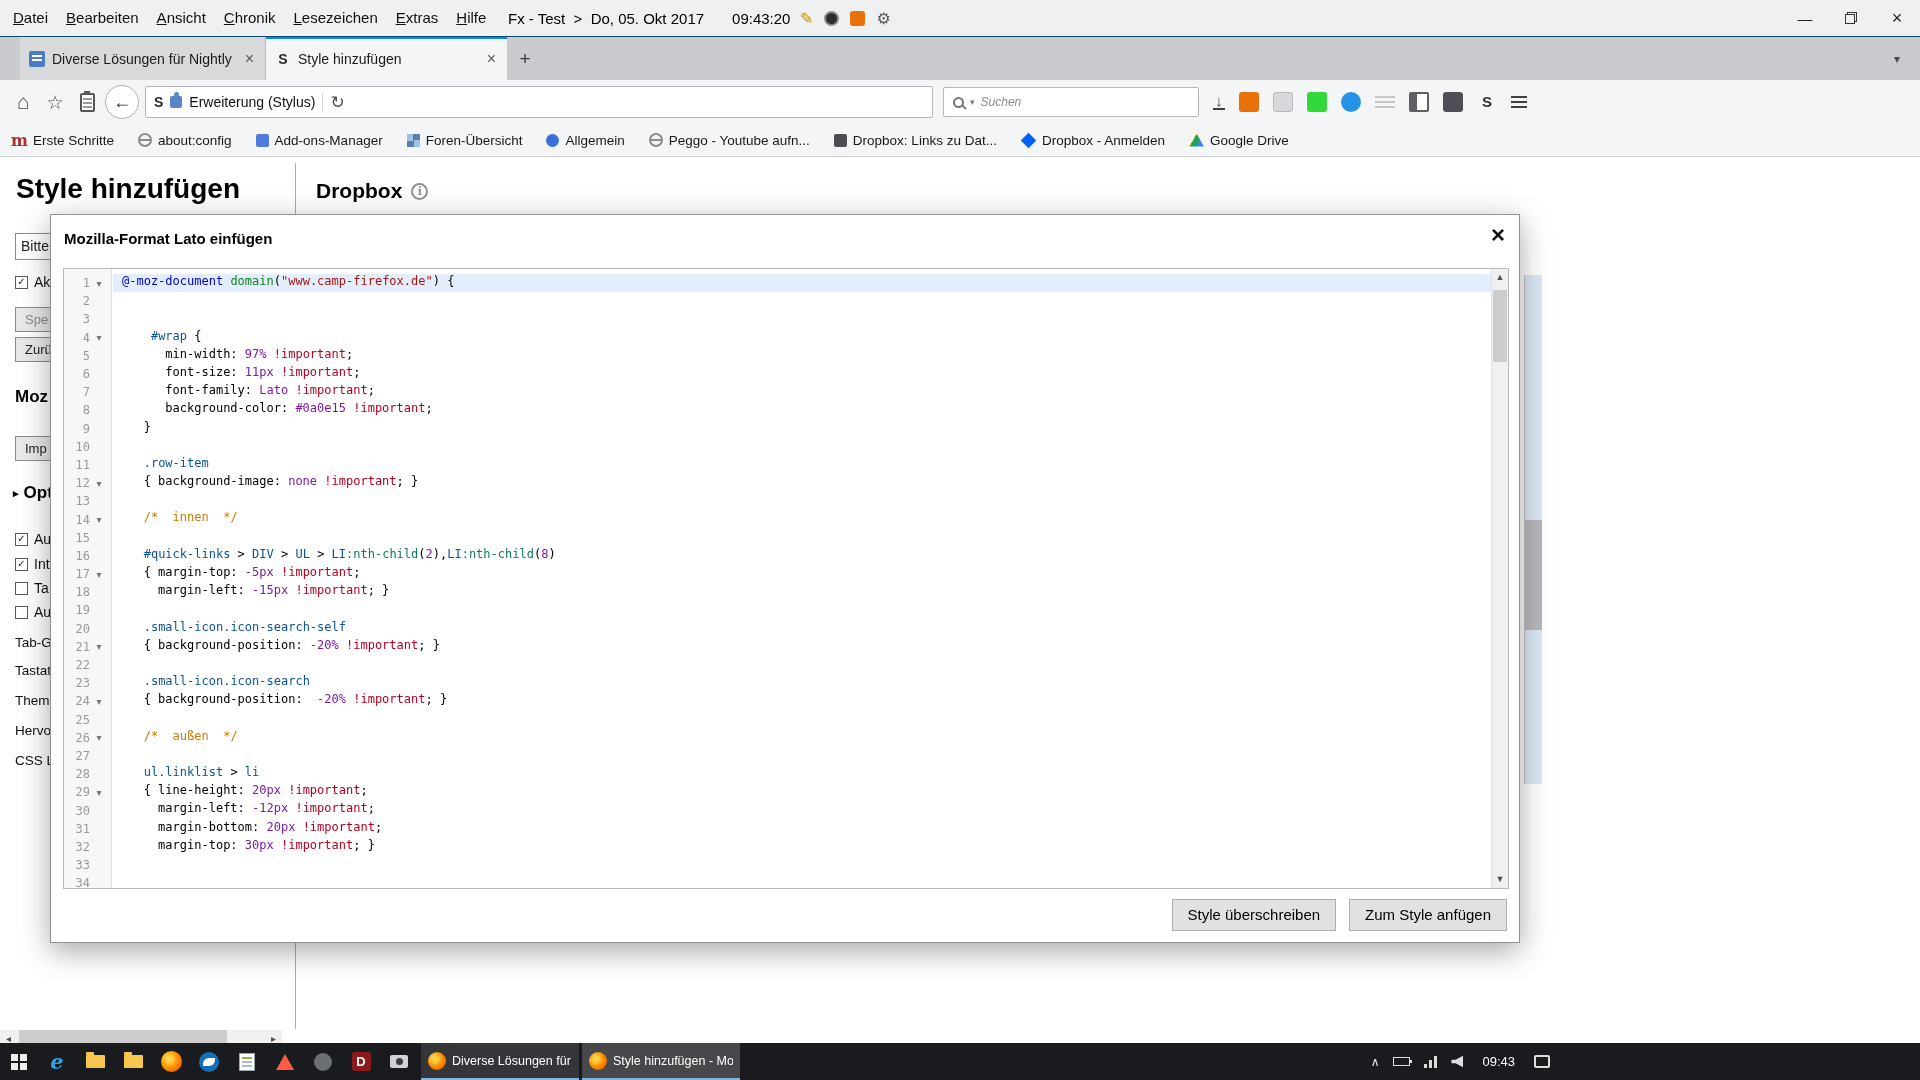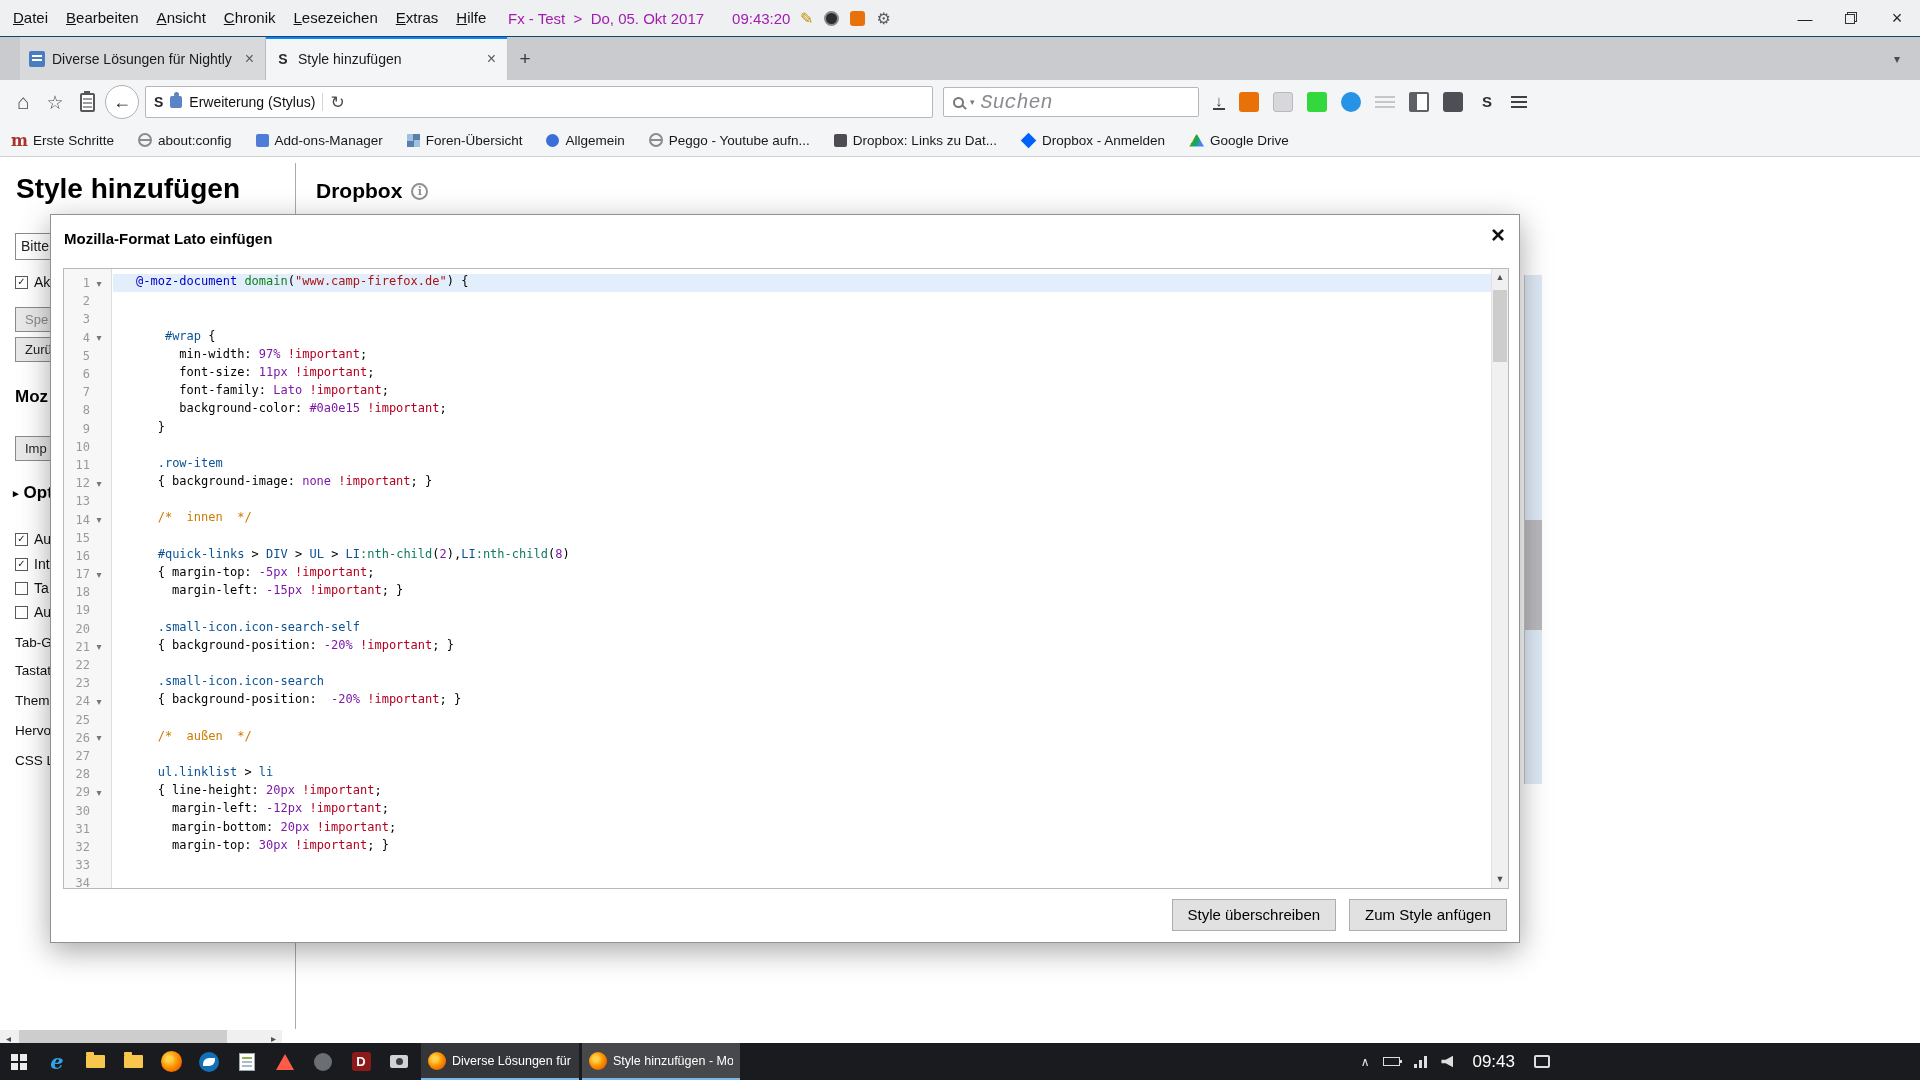--- a/index.html
+++ b/index.html
@@ -5,21 +5,21 @@
   *{margin:0;padding:0;box-sizing:border-box}
   html,body{width:1920px;height:1080px;overflow:hidden}
   body{font-family:"Liberation Sans",sans-serif;background:#fff;color:#0c0c0d;position:relative}
   .screen{position:absolute;inset:0}
 
   
   .titlebar{position:relative;height:37px;background:#eff0f1;border-bottom:1px solid #0c4a6e}
   .menubar{display:flex;height:100%;align-items:stretch;padding-left:4px}
   .menu-item{padding:0 9px;font-size:15px;color:#111;line-height:36px}
   .menu-item::first-letter{text-decoration:underline}
-  .title-status{position:absolute;left:508px;top:0;height:36px;display:flex;align-items:center;font-size:15px;color:#a21caf;gap:28px;white-space:pre}
+  .title-status{position:absolute;left:508px;top:0;height:36px;display:flex;align-items:center;font-size:15px;color:#000000;gap:28px;white-space:pre}
   .title-icons{position:absolute;left:800px;top:0;height:36px;display:flex;align-items:center;gap:11px}
   .t-pencil{color:#c28f00;font-size:16px}
   .t-rec{width:15px;height:15px;border-radius:50%;background:#2c2c31;border:2px solid #8a8a8f}
   .t-orange{width:15px;height:15px;border-radius:3px;background:#e8710a}
   .t-gear{color:#5a5a5f;font-size:16px}
   .win-controls{position:absolute;right:0;top:0;height:36px;display:flex}
   .wc{width:46px;height:36px;display:flex;align-items:center;justify-content:center;font-size:15px;color:#222}
   .wc-close{font-size:18px}
   .restore{position:relative;width:12px;height:12px}
   .restore::before{content:"";position:absolute;top:0;right:0;width:8px;height:8px;border:1px solid #333}
@@ -52,21 +52,21 @@
   .id-puzzle{width:12px;height:12px;background:#5b84c6;border-radius:2px;position:relative;flex:none}
   .id-puzzle::before{content:"";position:absolute;top:-4px;left:3.5px;width:5px;height:5px;border-radius:50%;background:#5b84c6}
   .id-label{font-size:14px;color:#111;white-space:nowrap}
   .id-sep{width:1px;height:18px;background:#d4d4d8;flex:none}
   .url-text{flex:1;font-size:15px;color:#0c0c0d;white-space:nowrap;overflow:hidden}
   .ic-reload{font-size:17px}
   .searchbar{margin-left:10px;width:256px;height:30px;background:#fff;border:1px solid #b6b6bc;border-radius:2px;display:flex;align-items:center;padding:0 9px;gap:6px;flex:none}
   .lens{width:11px;height:11px;border:2px solid #77777c;border-radius:50%;position:relative;flex:none}
   .lens::after{content:"";position:absolute;width:6px;height:2px;background:#77777c;transform:rotate(45deg);right:-5px;bottom:-2px}
   .search-chev{font-size:9px;color:#77777c}
-  .search-input{border:0;outline:0;flex:1;font-size:20px;background:transparent;font-family:Liberation Mono, monospace;color:#333;min-width:0}
+  .search-input{border:0;outline:0;flex:1;font-size:12px;background:transparent;font-family:Liberation Sans, sans-serif;color:#333;min-width:0}
   .search-input::placeholder{color:#8a8a90;font-style:italic}
   .dl-icon{margin-left:14px;display:flex;flex-direction:column;align-items:center;color:#3f3f44;flex:none}
   .dl-icon .g{font-size:15px;line-height:13px;font-weight:bold}
   .dl-icon::after{content:"";width:12px;height:2px;background:#3f3f44;margin-top:1px}
   .ext{width:20px;height:20px;margin-left:14px;border-radius:3px;flex:none}
   .ext-orange{background:#e8710a}
   .ext-gray{background:#d8d8dc;border:1px solid #b9b9bd}
   .ext-green{background:#32d83c}
   .ext-blue{background:#2693e6;border-radius:50%}
   .ext-pale{display:flex;flex-direction:column;justify-content:center;gap:3px;border-radius:0}
@@ -121,21 +121,21 @@
   
   .dialog{position:absolute;left:50px;top:57px;width:1470px;height:729px;background:#fff;border:1px solid #919195;box-shadow:0 8px 28px rgba(0,0,0,.35);z-index:20}
   .dlg-title{position:absolute;left:13px;top:15px;font-size:15px;font-weight:bold;color:#000}
   .dlg-close{position:absolute;right:14px;top:8px;font-size:24px;font-weight:bold;color:#111;line-height:1}
   .editor{position:absolute;left:12px;right:10px;top:53px;height:621px;border:1px solid #b9b9bd;background:#fff;overflow:hidden}
   .gutter{position:absolute;left:0;top:0;bottom:0;width:48px;background:#f7f7f7;border-right:1px solid #ddd;padding-top:5px;overflow:hidden}
   .gl{height:18.2px;display:flex;align-items:center}
   .ln{width:26px;text-align:right;font:12px "DejaVu Sans Mono",monospace;color:#999}
   .fold{width:18px;text-align:center;font-size:10px;color:#777}
   .codearea{position:absolute;left:49px;right:17px;top:0;bottom:0;padding-top:5px;overflow:hidden}
-  .cl{height:18.2px;line-height:18.2px;font:12px "DejaVu Sans Mono",monospace;white-space:pre;padding-left:23px}
+  .cl{height:18.2px;line-height:18.2px;font:12px "DejaVu Sans Mono",monospace;white-space:pre;padding-left:9px}
   .cl.hl{background:#e2eefb}
   .tk-p{color:var(--tk-p)} .tk-at{color:var(--tk-at)} .tk-fn{color:var(--tk-fn)}
   .tk-st{color:var(--tk-st)} .tk-sel{color:var(--tk-sel)} .tk-ps{color:var(--tk-ps)}
   .tk-nu{color:var(--tk-nu)} .tk-im{color:var(--tk-im)} .tk-cm{color:var(--tk-cm)}
   .vscroll{position:absolute;right:0;top:0;bottom:0;width:17px;background:#f0f0f0;border-left:1px solid #e2e2e2}
   .vs-arrow{position:absolute;left:0;right:0;text-align:center;font-size:9px;color:#505050;height:17px;line-height:17px}
   .vs-up{top:0}.vs-down{bottom:0}
   .vs-thumb{position:absolute;left:1px;right:1px;top:21px;height:72px;background:#cdcdcd}
   .dlg-footer{position:absolute;left:0;right:0;bottom:0;height:55px;display:flex;align-items:center;justify-content:flex-end;gap:13px;padding-right:12px}
   .btn{height:32px;padding:0 15px;background:#e1e1e1;border:1px solid #adadad;font-size:15px;font-family:inherit;color:#000}
@@ -164,21 +164,21 @@
   .tb-win-label{font-size:12.5px;color:#fff;white-space:nowrap;overflow:hidden}
   .tb-spacer{flex:1}
   .tray{display:flex;align-items:center;gap:14px;flex:none}
   .chev{font-size:12px;color:#e8e8e8}
   .batt{width:17px;height:9px;border:1px solid #dedede;position:relative}
   .batt::after{content:"";position:absolute;right:-3px;top:2px;width:2px;height:3px;background:#dedede}
   .net{display:flex;align-items:flex-end;gap:2px;height:12px}
   .net i{width:3px;background:#dedede;display:block}
   .net i:nth-child(1){height:4px}.net i:nth-child(2){height:8px}.net i:nth-child(3){height:12px}
   .vol{width:12px;height:12px;background:#dedede;clip-path:polygon(0 35%,35% 35%,100% 0,100% 100%,35% 65%,0 65%)}
-  .tb-time{font-size:17px;color:#fff;margin:0 5px;flex:none}
+  .tb-time{font-size:13px;color:#fff;margin:0 5px;flex:none}
   .notif{width:16px;height:13px;border:2px solid #dedede;border-radius:2px;flex:none}
   .endgap{width:370px;flex:none}
 </style>
 </head>
 <body>
 
 <div class="screen">
 
   <div class="titlebar">
     <div class="menubar">

